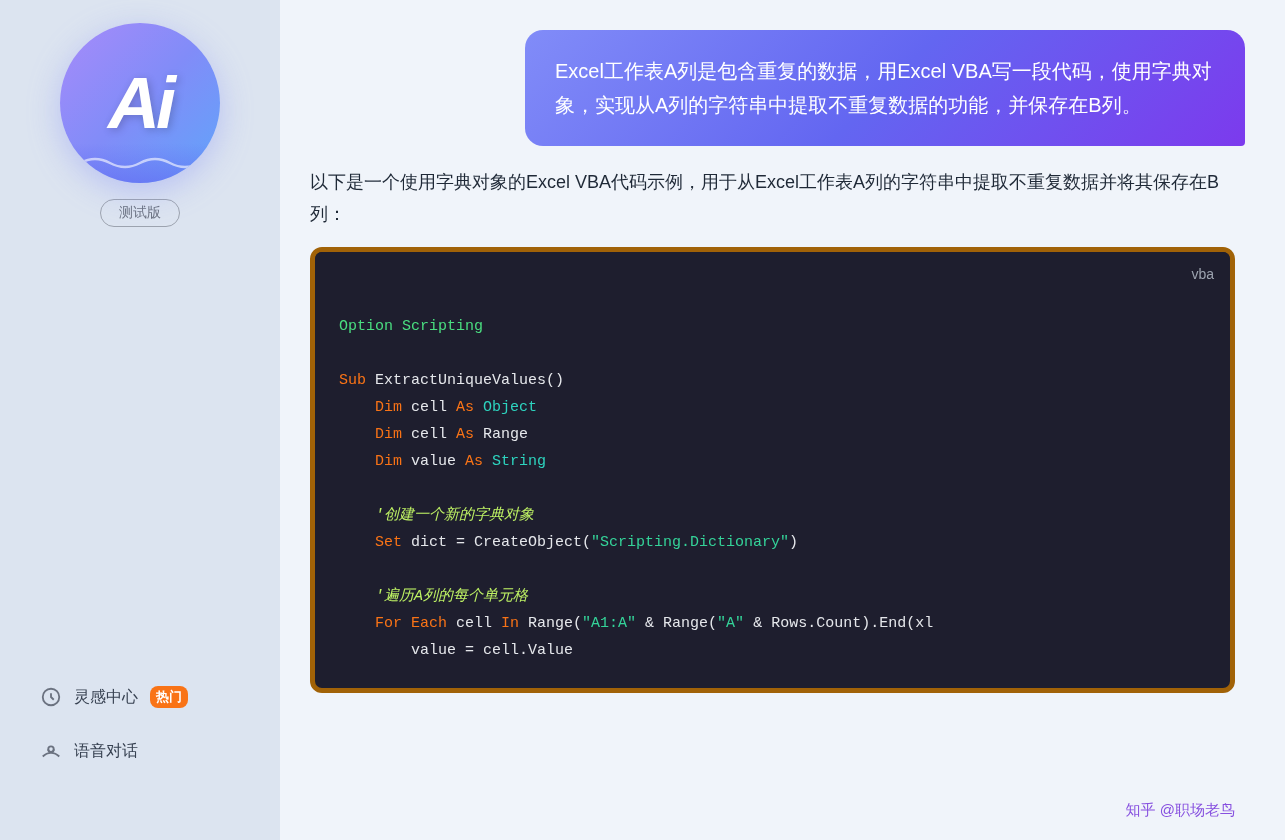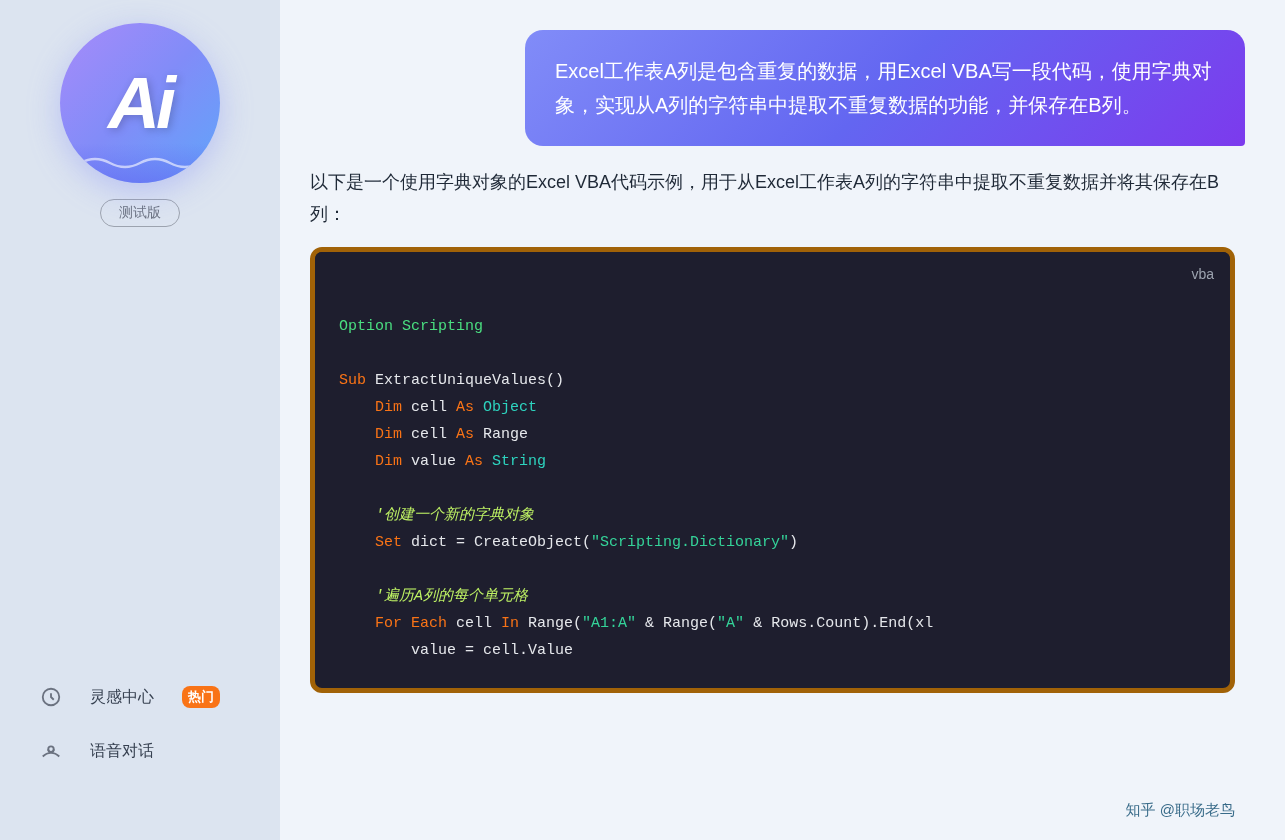--- a/index.html
+++ b/index.html
@@ -95,21 +95,21 @@
       position: absolute;
       bottom: 60px;
       left: 0;
       right: 0;
       padding: 0 24px;
     }
 
     .sidebar-item {
       display: flex;
       align-items: center;
-      gap: 28px;
+      gap: 12px;
       padding: 14px 16px;
       cursor: pointer;
       border-radius: 10px;
       margin-bottom: 4px;
       color: #374151;
       font-size: 16px;
     }
 
     .sidebar-item-icon {
       width: 22px;
@@ -210,21 +210,21 @@
     .kw-teal { color: #2dd4bf; }
     .kw-white { color: #e5e7eb; }
     .kw-comment { color: #bef264; font-style: italic; }
     .kw-string { color: #34d399; }
 
     
     .watermark {
       position: absolute;
       bottom: 20px;
       right: 50px;
-      color: #0c4a6e;
+      color: #6d28d9;
       font-size: 15px;
       opacity: 0.8;
     }
   </style>
 </head>
 <body>
 
 <div class="sidebar">
   <div class="logo-container">
     <div class="logo-circle">

